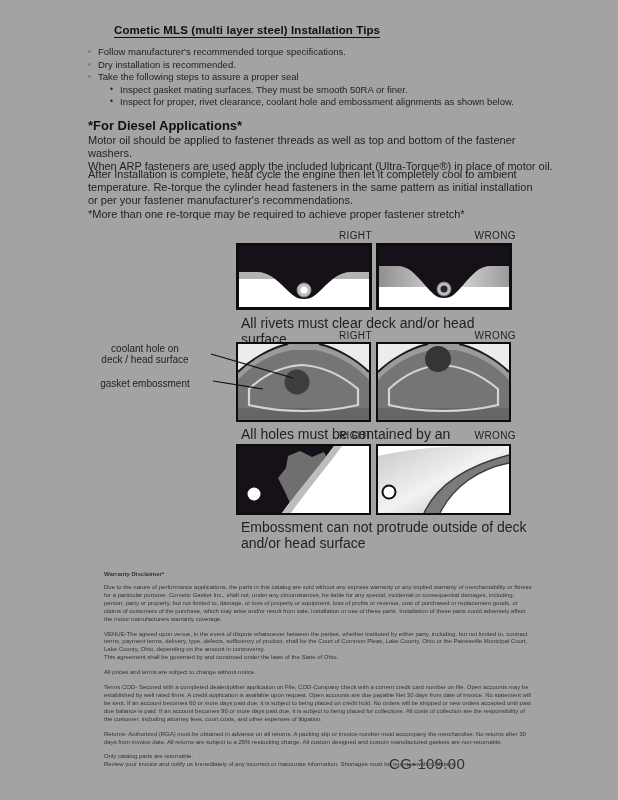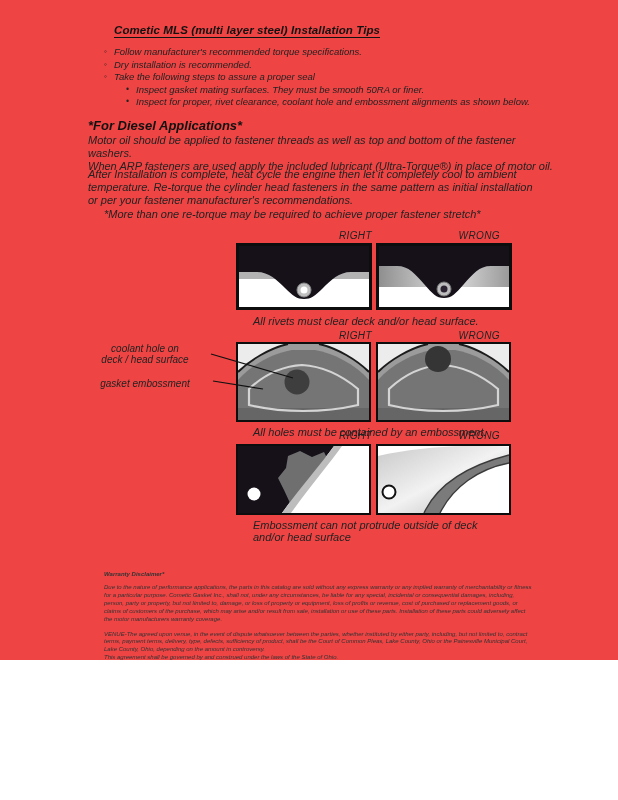--- a/index.html
+++ b/index.html
@@ -1,38 +1,38 @@
 <!DOCTYPE html>
 <html><head>
 <meta charset="utf-8">
 <style>
   * { margin:0; padding:0; box-sizing:border-box; }
   html,body { background:#ffffff; }
   #page {
-    position:relative; width:618px; height:660px; background:#ef4444;
-    font-family:"Liberation Sans", sans-serif; color:#1a1a1a; overflow:hidden;font-style:italic;
+    position:relative; width:618px; height:800px; background:#a3a3a3;
+    font-family:"Liberation Sans", sans-serif; color:#1a1a1a; overflow:hidden;
   }
   .abs { position:absolute; }
   #title {
     left:114px; top:24px; font-size:11.5px; font-weight:bold; color:#111;
     border-bottom:1.6px solid #111; padding-bottom:1px; letter-spacing:0.1px;
   }
-  .bullet-row { position:absolute; left:88px; font-size:9.5px; color:#222; white-space:nowrap;margin-left:16px; }
+  .bullet-row { position:absolute; left:88px; font-size:9.5px; color:#222; white-space:nowrap; }
   .bullet-row .marker { display:inline-block; width:10px; font-size:8.5px; vertical-align:top; }
   .bullet-row.sub { left:110px; }
   .h2 { font-size:13px; font-weight:bold; color:#111; }
   .para { font-size:11px; line-height:13px; color:#222; white-space:pre-line; width:470px; }
   
   .dg { position:absolute; left:236px; width:286px; }
   .dg-head { position:absolute; top:0; width:136px; text-align:right; font-size:10px; color:#222; letter-spacing:0.4px; }
-  .dg-head.w { left:128px; }
+  .dg-head.w { left:144px; }
   .dg-box { position:absolute; background:#fff; border:3px solid #0d0d0d; }
   .dg-box svg { display:block; }
   .dg-box.b2 { left:140px; }
-  .dg-cap { position:absolute; left:17px; font-size:11px; color:#222; white-space:pre-line; width:286px; }
+  .dg-cap { position:absolute; left:5px; font-size:14px; color:#222; white-space:pre-line; width:286px; }
   .callout { position:absolute; font-size:10px; color:#222; text-align:center; width:112px; left:89px; white-space:pre-line; line-height:11px; }
   #footer { left:389px; top:755px; font-size:15px; color:#333; letter-spacing:0.3px; }
   
   #legal { left:104px; top:571px; width:430px; color:#333; }
   #legal .lg-h { font-size:6px; font-weight:bold; margin-bottom:7px; }
   #legal p { font-size:6px; line-height:7.9px; margin-bottom:7px; white-space:pre-line; }
 </style>
 </head>
 <body>
 
@@ -47,21 +47,21 @@
     <div class="bullet-row sub" style="top:83.5px"><span class="marker">•</span><span>Inspect gasket mating surfaces.  They must be smooth 50RA or finer.</span></div>
     <div class="bullet-row sub" style="top:96px"><span class="marker">•</span><span>Inspect for proper, rivet clearance, coolant hole and embossment alignments as shown below.</span></div>
   </div>
 
   <div class="abs h2" style="left:88px; top:118px">*For Diesel Applications*</div>
   <div class="abs para" style="left:88px; top:134px">Motor oil should be applied to fastener threads as well as top and bottom of the fastener washers.
 When ARP fasteners are used apply the included lubricant (Ultra-Torque®) in place of motor oil.</div>
   <div class="abs para" style="left:88px; top:168px">After Installation is complete, heat cycle the engine then let it completely cool to ambient
 temperature. Re-torque the cylinder head fasteners in the same pattern as initial installation
 or per your fastener manufacturer's recommendations.</div>
-  <div class="abs para" style="left:104px; top:208px">*More than one re-torque may be required to achieve proper fastener stretch*</div>
+  <div class="abs para" style="left:88px; top:208px">*More than one re-torque may be required to achieve proper fastener stretch*</div>
 
   <div class="dg" style="top:230px; height:100px">
     <div class="dg-head">RIGHT</div>
     <div class="dg-head w">WRONG</div>
     <div class="dg-box" style="left:0; top:13px">
       <svg width="130" height="61" viewBox="0 0 130 61">
         <rect x="0" y="0" width="130" height="61" fill="#ffffff"></rect>
         <rect x="0" y="26" width="130" height="7" fill="#b3b3b3"></rect>
         <path d="M0,0 H130 V26 H112 C100,26 92,34 84,42 C76,50 72,53 65,53 C58,53 54,50 46,42 C38,34 30,26 18,26 H0 Z" fill="#161019"></path>
         <circle cx="65" cy="44" r="7" fill="#c0c0c0" stroke="#8a8a8a" stroke-width="1"></circle>

